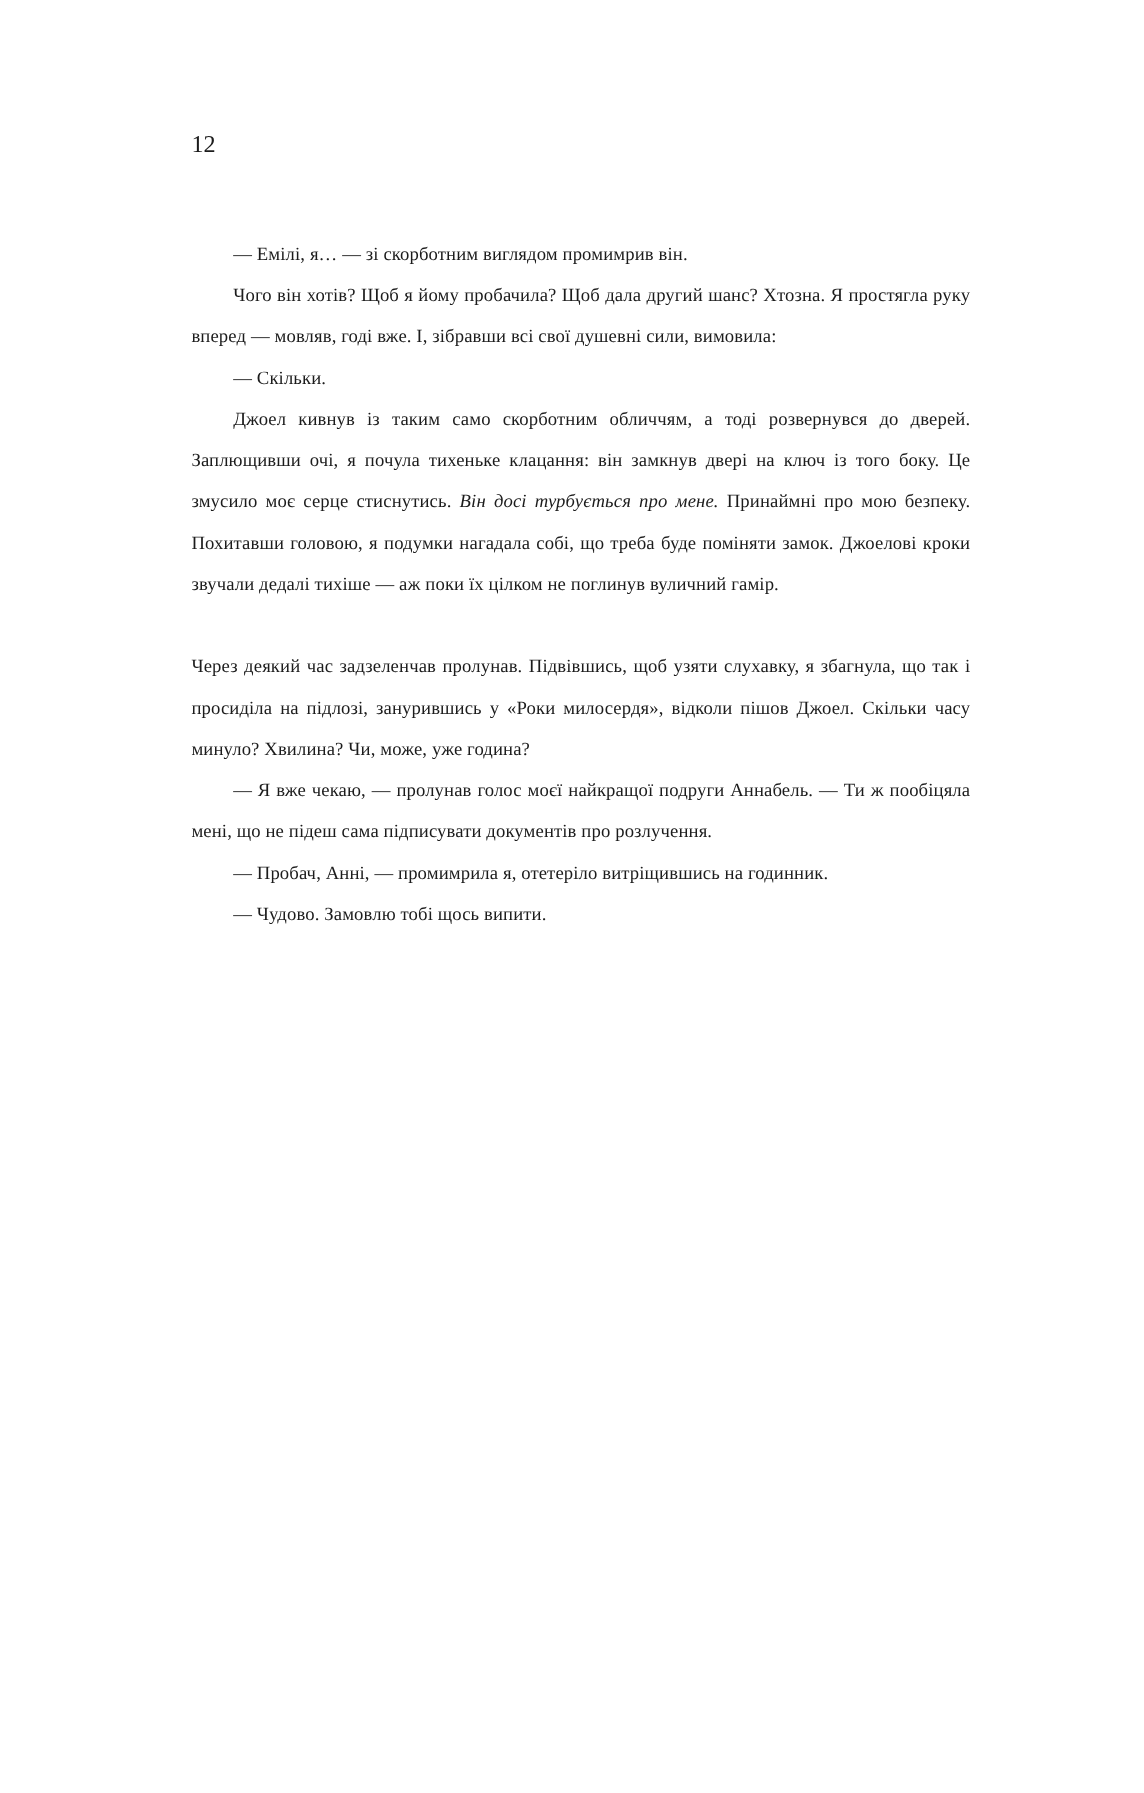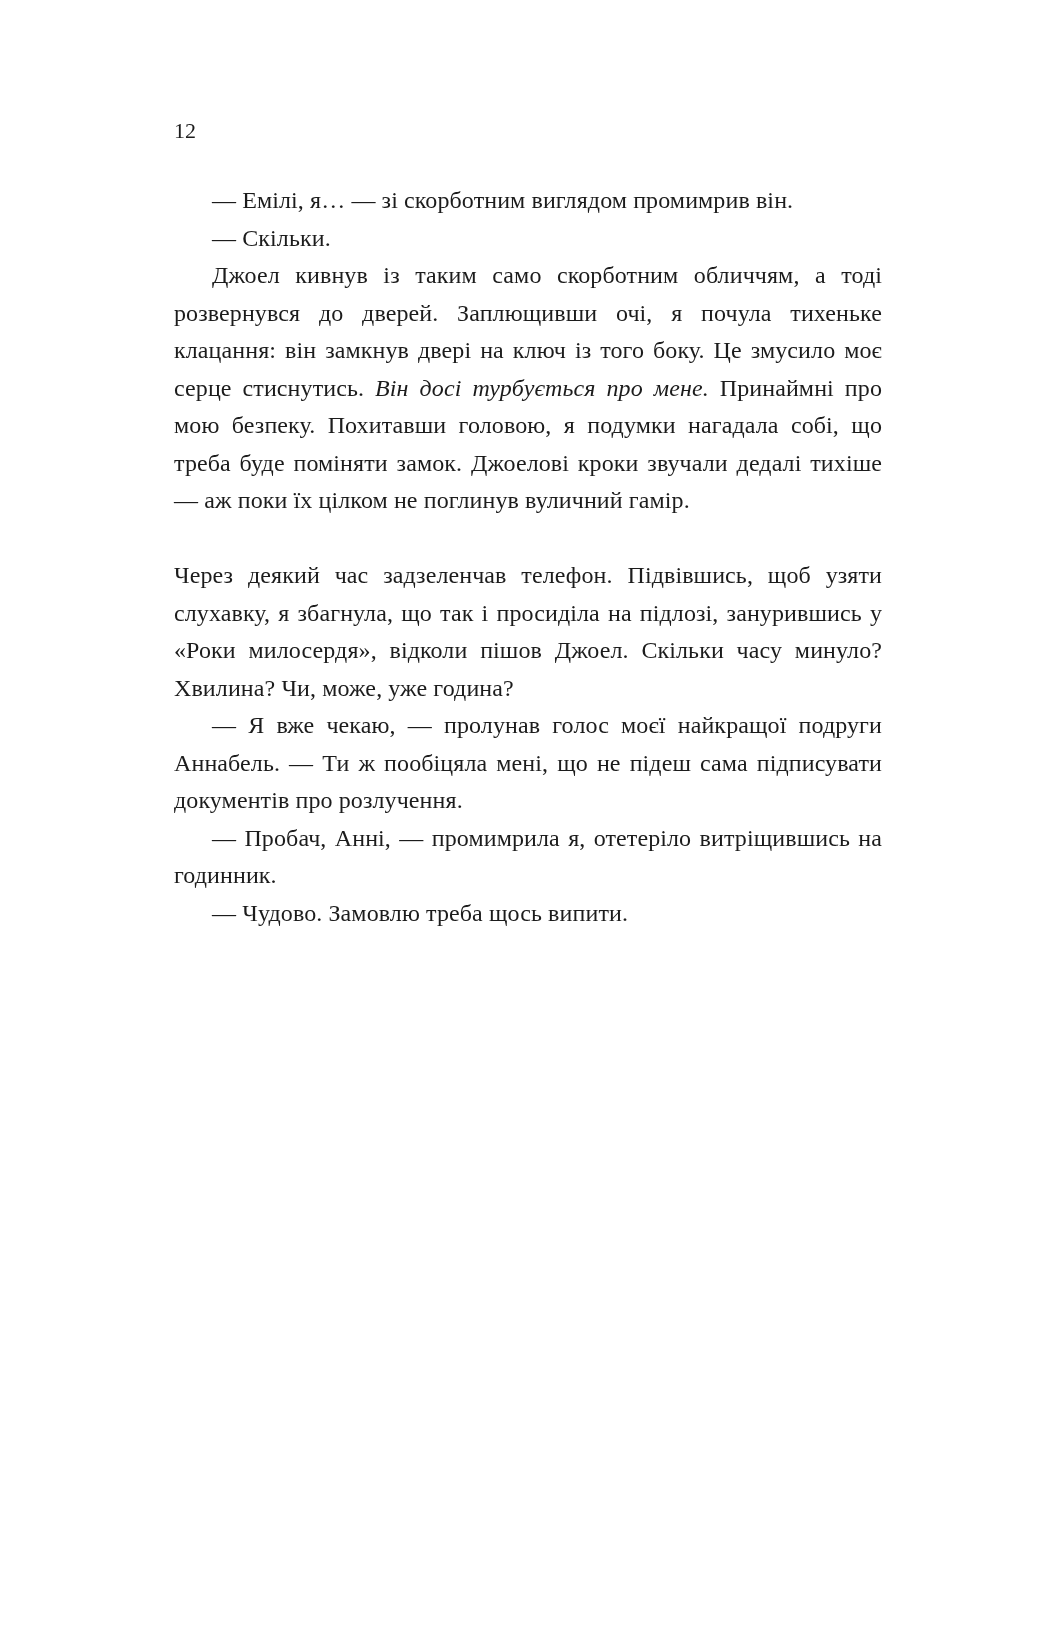--- a/index.html
+++ b/index.html
@@ -23,24 +23,24 @@
   .page-number {
     position: absolute;
     top: 120px;
     left: 174px;
     font-size: 22px;
     line-height: 1;
     color: #1c1c1c;
   }
   .text-block {
     position: absolute;
-    top: 182px;
+    top: 212px;
     left: 174px;
     width: 708px;
-    font-size: 24px;
+    font-size: 17px;
     line-height: 37.5px;
     text-align: justify;
     letter-spacing: 0.1px;
   }
   .para {
     margin: 0;
     padding: 0;
   }
   .para.indent {
     text-indent: 38px;
@@ -57,30 +57,31 @@
 <body>
 
 <div class="page">
 
   <div class="page-number">12</div>
 
   <div class="text-block">
 
     <p class="para indent">— Емілі, я… — зі скорботним виглядом промимрив він.</p>
 
+    <p class="para indent">Чого він хотів? Щоб я йому пробачила? Щоб дала другий шанс? Хтозна. Я простягла руку вперед — мовляв, годі вже. І, зібравши всі свої душевні сили, вимовила:</p>
 
     <p class="para indent">— Скільки.</p>
 
     <p class="para indent"><span>Джоел кивнув із таким само скорботним обличчям, а тоді розвернувся до дверей. Заплющивши очі, я почула тихеньке клацання: він замкнув двері на ключ із того боку. Це змусило моє серце стиснутись. </span><em>Він досі турбується про мене.</em><span> Принаймні про мою безпеку. Похитавши головою, я подумки нагадала собі, що треба буде поміняти замок. Джоелові кроки звучали дедалі тихіше — аж поки їх цілком не поглинув вуличний гамір.</span></p>
 
-    <p class="para section-start">Через деякий час задзеленчав телефон. Підвівшись, щоб узяти слухавку, я збагнула, що так і просиділа на підлозі, занурившись у «Роки милосердя», відколи пішов Джоел. Скільки часу минуло? Хвилина? Чи, може, уже година?</p>
+    <p class="para section-start">Через деякий час задзеленчав пролунав. Підвівшись, щоб узяти слухавку, я збагнула, що так і просиділа на підлозі, занурившись у «Роки милосердя», відколи пішов Джоел. Скільки часу минуло? Хвилина? Чи, може, уже година?</p>
 
     <p class="para indent">— Я вже чекаю, — пролунав голос моєї найкращої подруги Аннабель. — Ти ж пообіцяла мені, що не підеш сама підписувати документів про розлучення.</p>
 
     <p class="para indent">— Пробач, Анні, — промимрила я, отетеріло витріщившись на годинник.</p>
 
 
 
-    <p class="para indent">— Чудово. Замовлю треба щось випити.</p>
+    <p class="para indent">— Чудово. Замовлю тобі щось випити.</p>
 
 
   </div>
 </div>
 
 </body></html>

